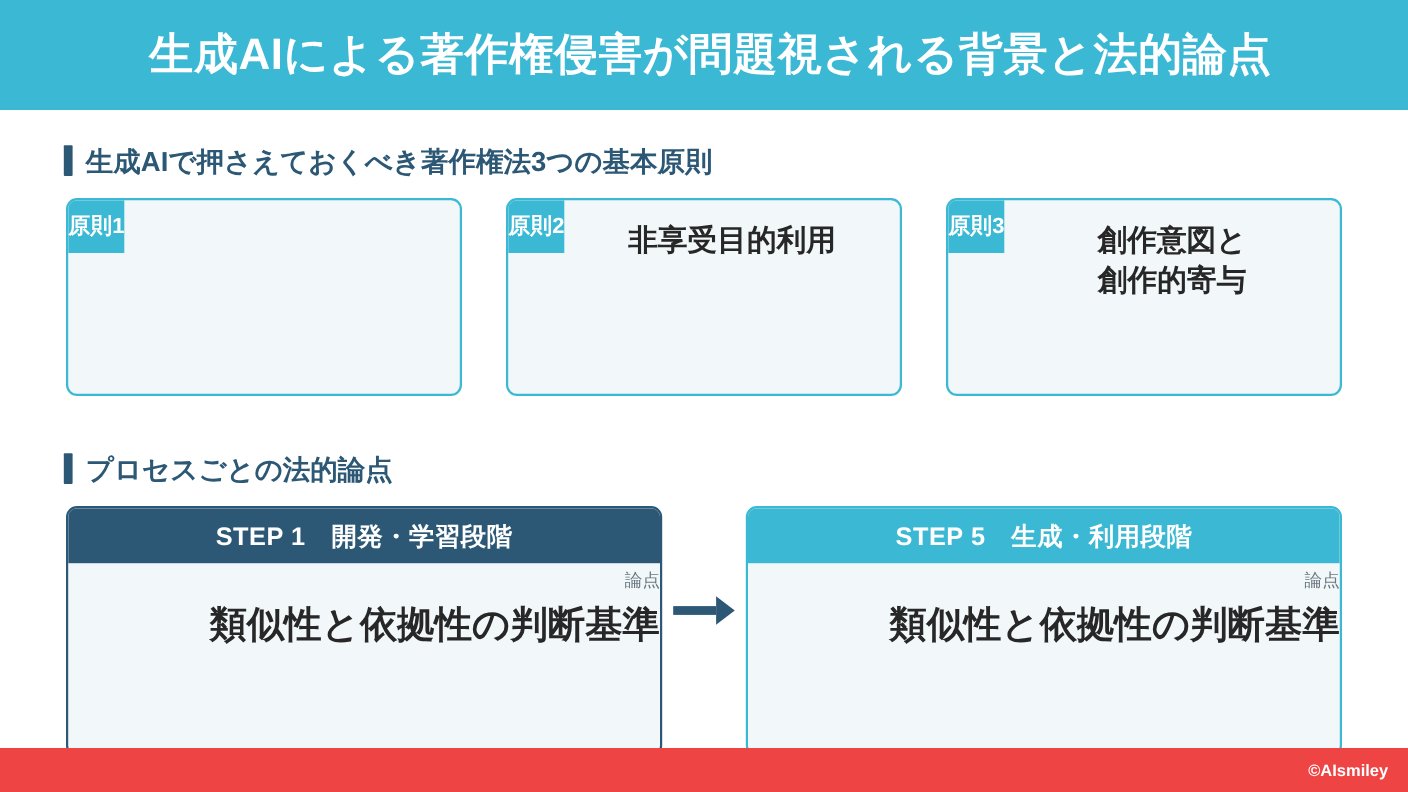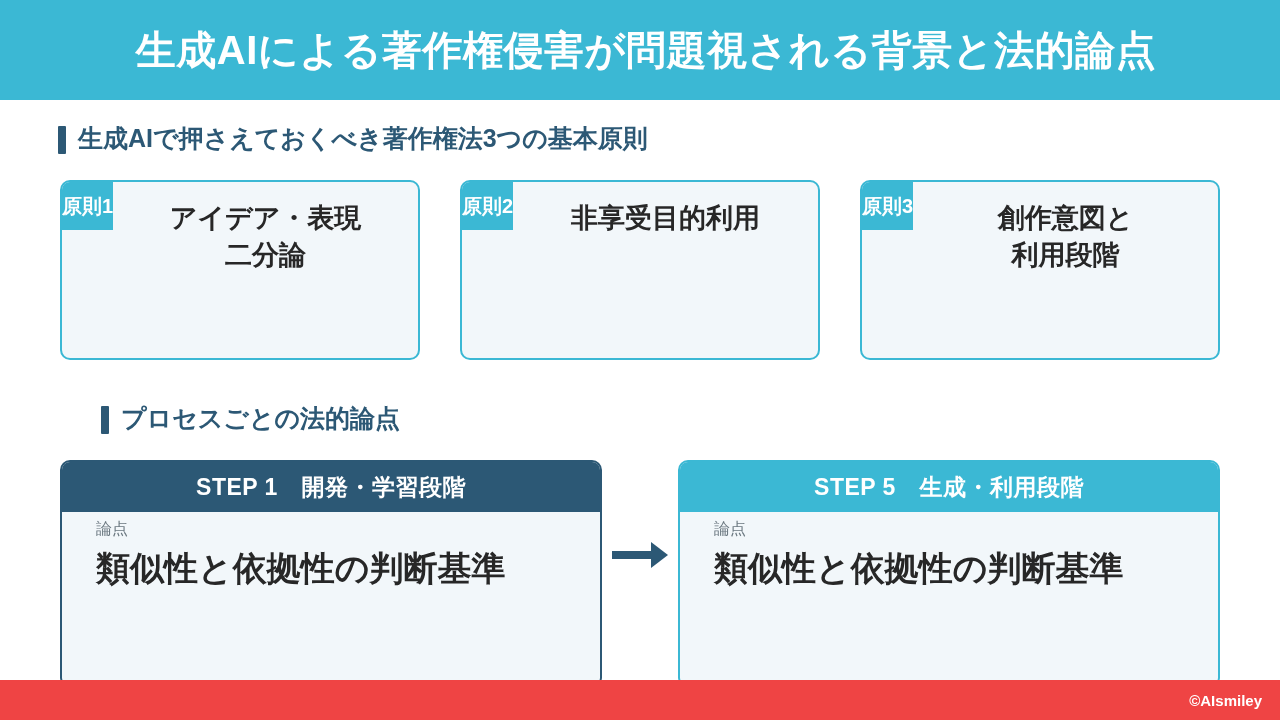--- a/index.html
+++ b/index.html
@@ -34,40 +34,40 @@
     font-weight: bold;
     letter-spacing: 0.5px;
     white-space: nowrap;
     line-height: 1;
   }
 
   
   .section-heading {
     position: absolute;
     display: flex;
-    align-items: flex-start;
+    align-items: flex-end;
     gap: 12px;
     height: 34px;
   }
   .section-heading .marker {
     width: 8px;
     height: 28px;
     background: #2C5875;
     border-radius: 1px;
     flex: none;
   }
   .section-heading .heading-text {
     color: #2C5875;
     font-size: 25px;
     font-weight: bold;
     white-space: nowrap;
     line-height: 1;
   }
   #section-1-heading { left: 58px; top: 126px; }
-  #section-2-heading { left: 58px; top: 406px; margin-left: 43px; }
+  #section-2-heading { left: 58px; top: 406px; }
 
   
   .cards-row {
     position: absolute;
     left: 60px;
     top: 180px;
     width: 1160px;
     height: 180px;
     display: flex;
     gap: 40px;
@@ -141,21 +141,21 @@
     line-height: 1;
     letter-spacing: 0.5px;
   }
   #step-box-1 .step-header { background: #2C5875; }
   #step-box-2 .step-header { background: #3BB8D4; }
 
   .step-box .step-body {
     flex: 1;
     display: flex;
     flex-direction: column;
-    align-items: flex-start;
+    align-items: flex-end;
     padding-top: 9px;
     padding-left: 34px;
   }
   .step-box .step-sublabel {
     color: #6B7880;
     font-size: 16px;
     font-weight: normal;
     line-height: 1;
     margin-bottom: 11px;
   }
@@ -220,42 +220,38 @@
   <span class="marker"></span>
   <span class="heading-text">生成AIで押さえておくべき著作権法3つの基本原則</span>
 </div>
 
 <div class="cards-row">
 
   <div class="principle-card">
     <div class="card-header">
       <span>原則1</span>
     </div>
-    <div class="card-body">
-      <span class="card-body-text">アイデア・表現
-二分論</span>
-    </div>
   </div>
 
   <div class="principle-card">
     <div class="card-header">
       <span>原則2</span>
     </div>
     <div class="card-body">
       <span class="card-body-text">非享受目的利用</span>
     </div>
   </div>
 
   <div class="principle-card">
     <div class="card-header">
       <span>原則3</span>
     </div>
     <div class="card-body">
       <span class="card-body-text">創作意図と
-利用段階</span>
+創作的寄与</span>
     </div>
   </div>
 
 </div>
 
 <div class="section-heading" id="section-2-heading">
   <span class="marker"></span>
   <span class="heading-text">プロセスごとの法的論点</span>
 </div>
 

